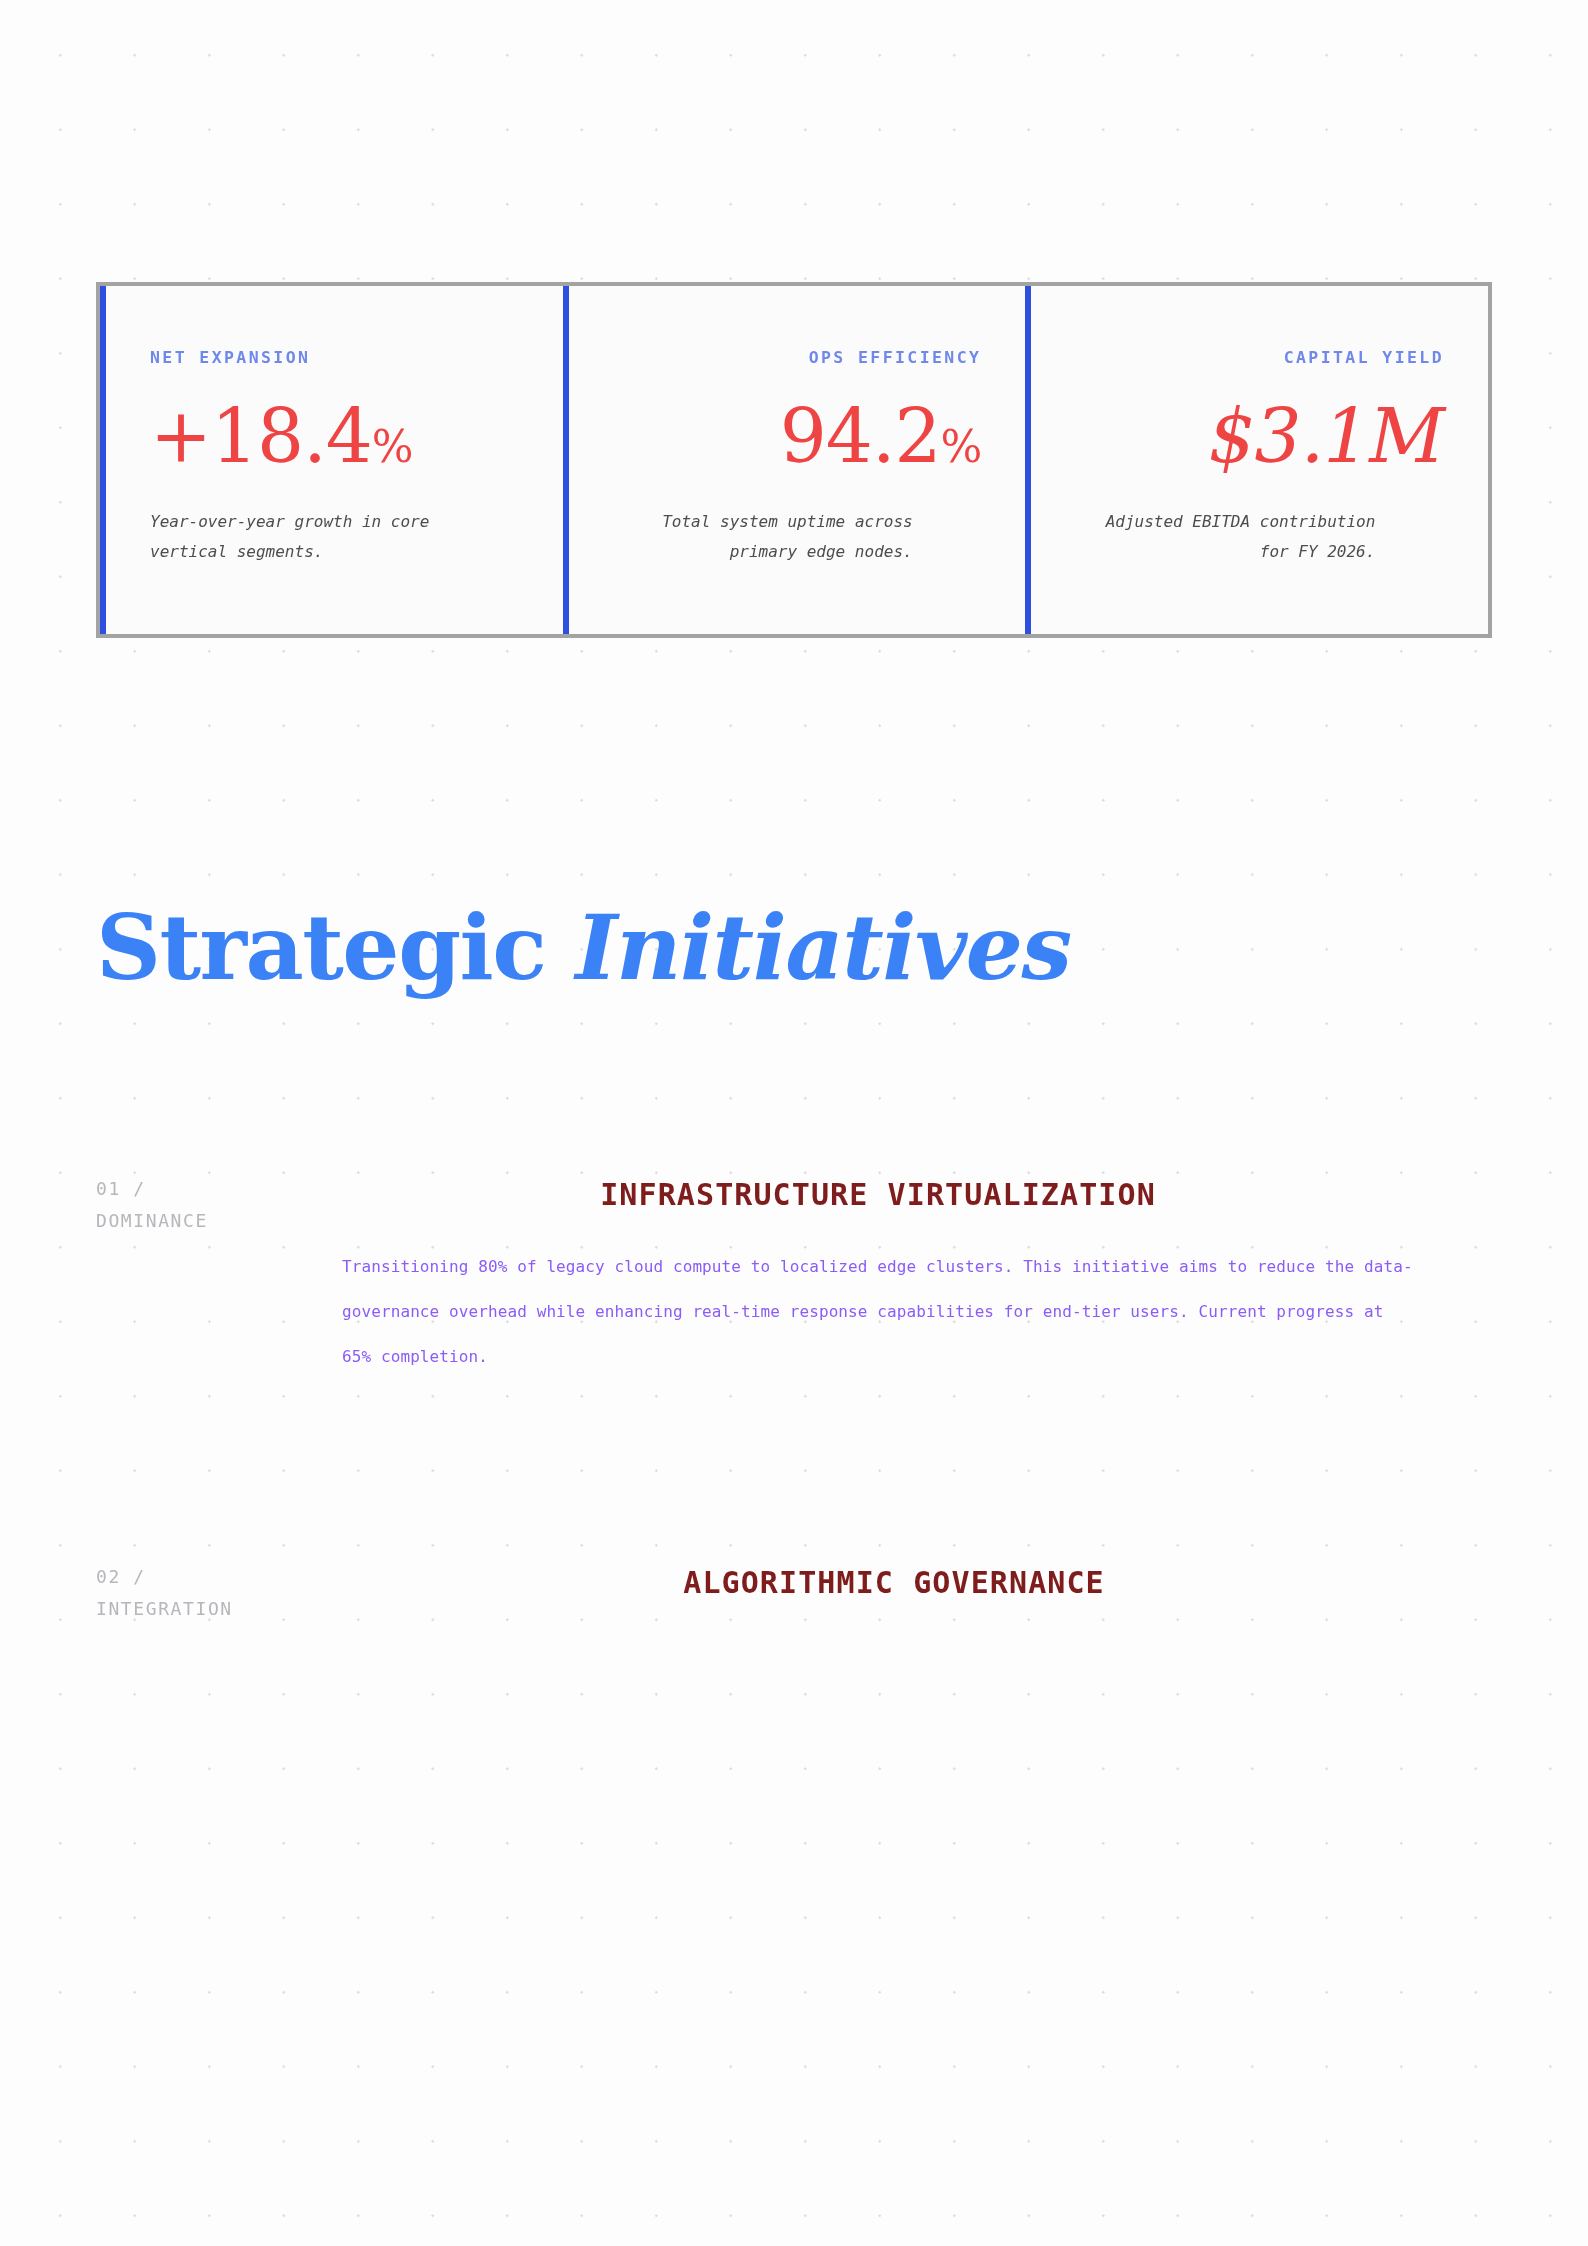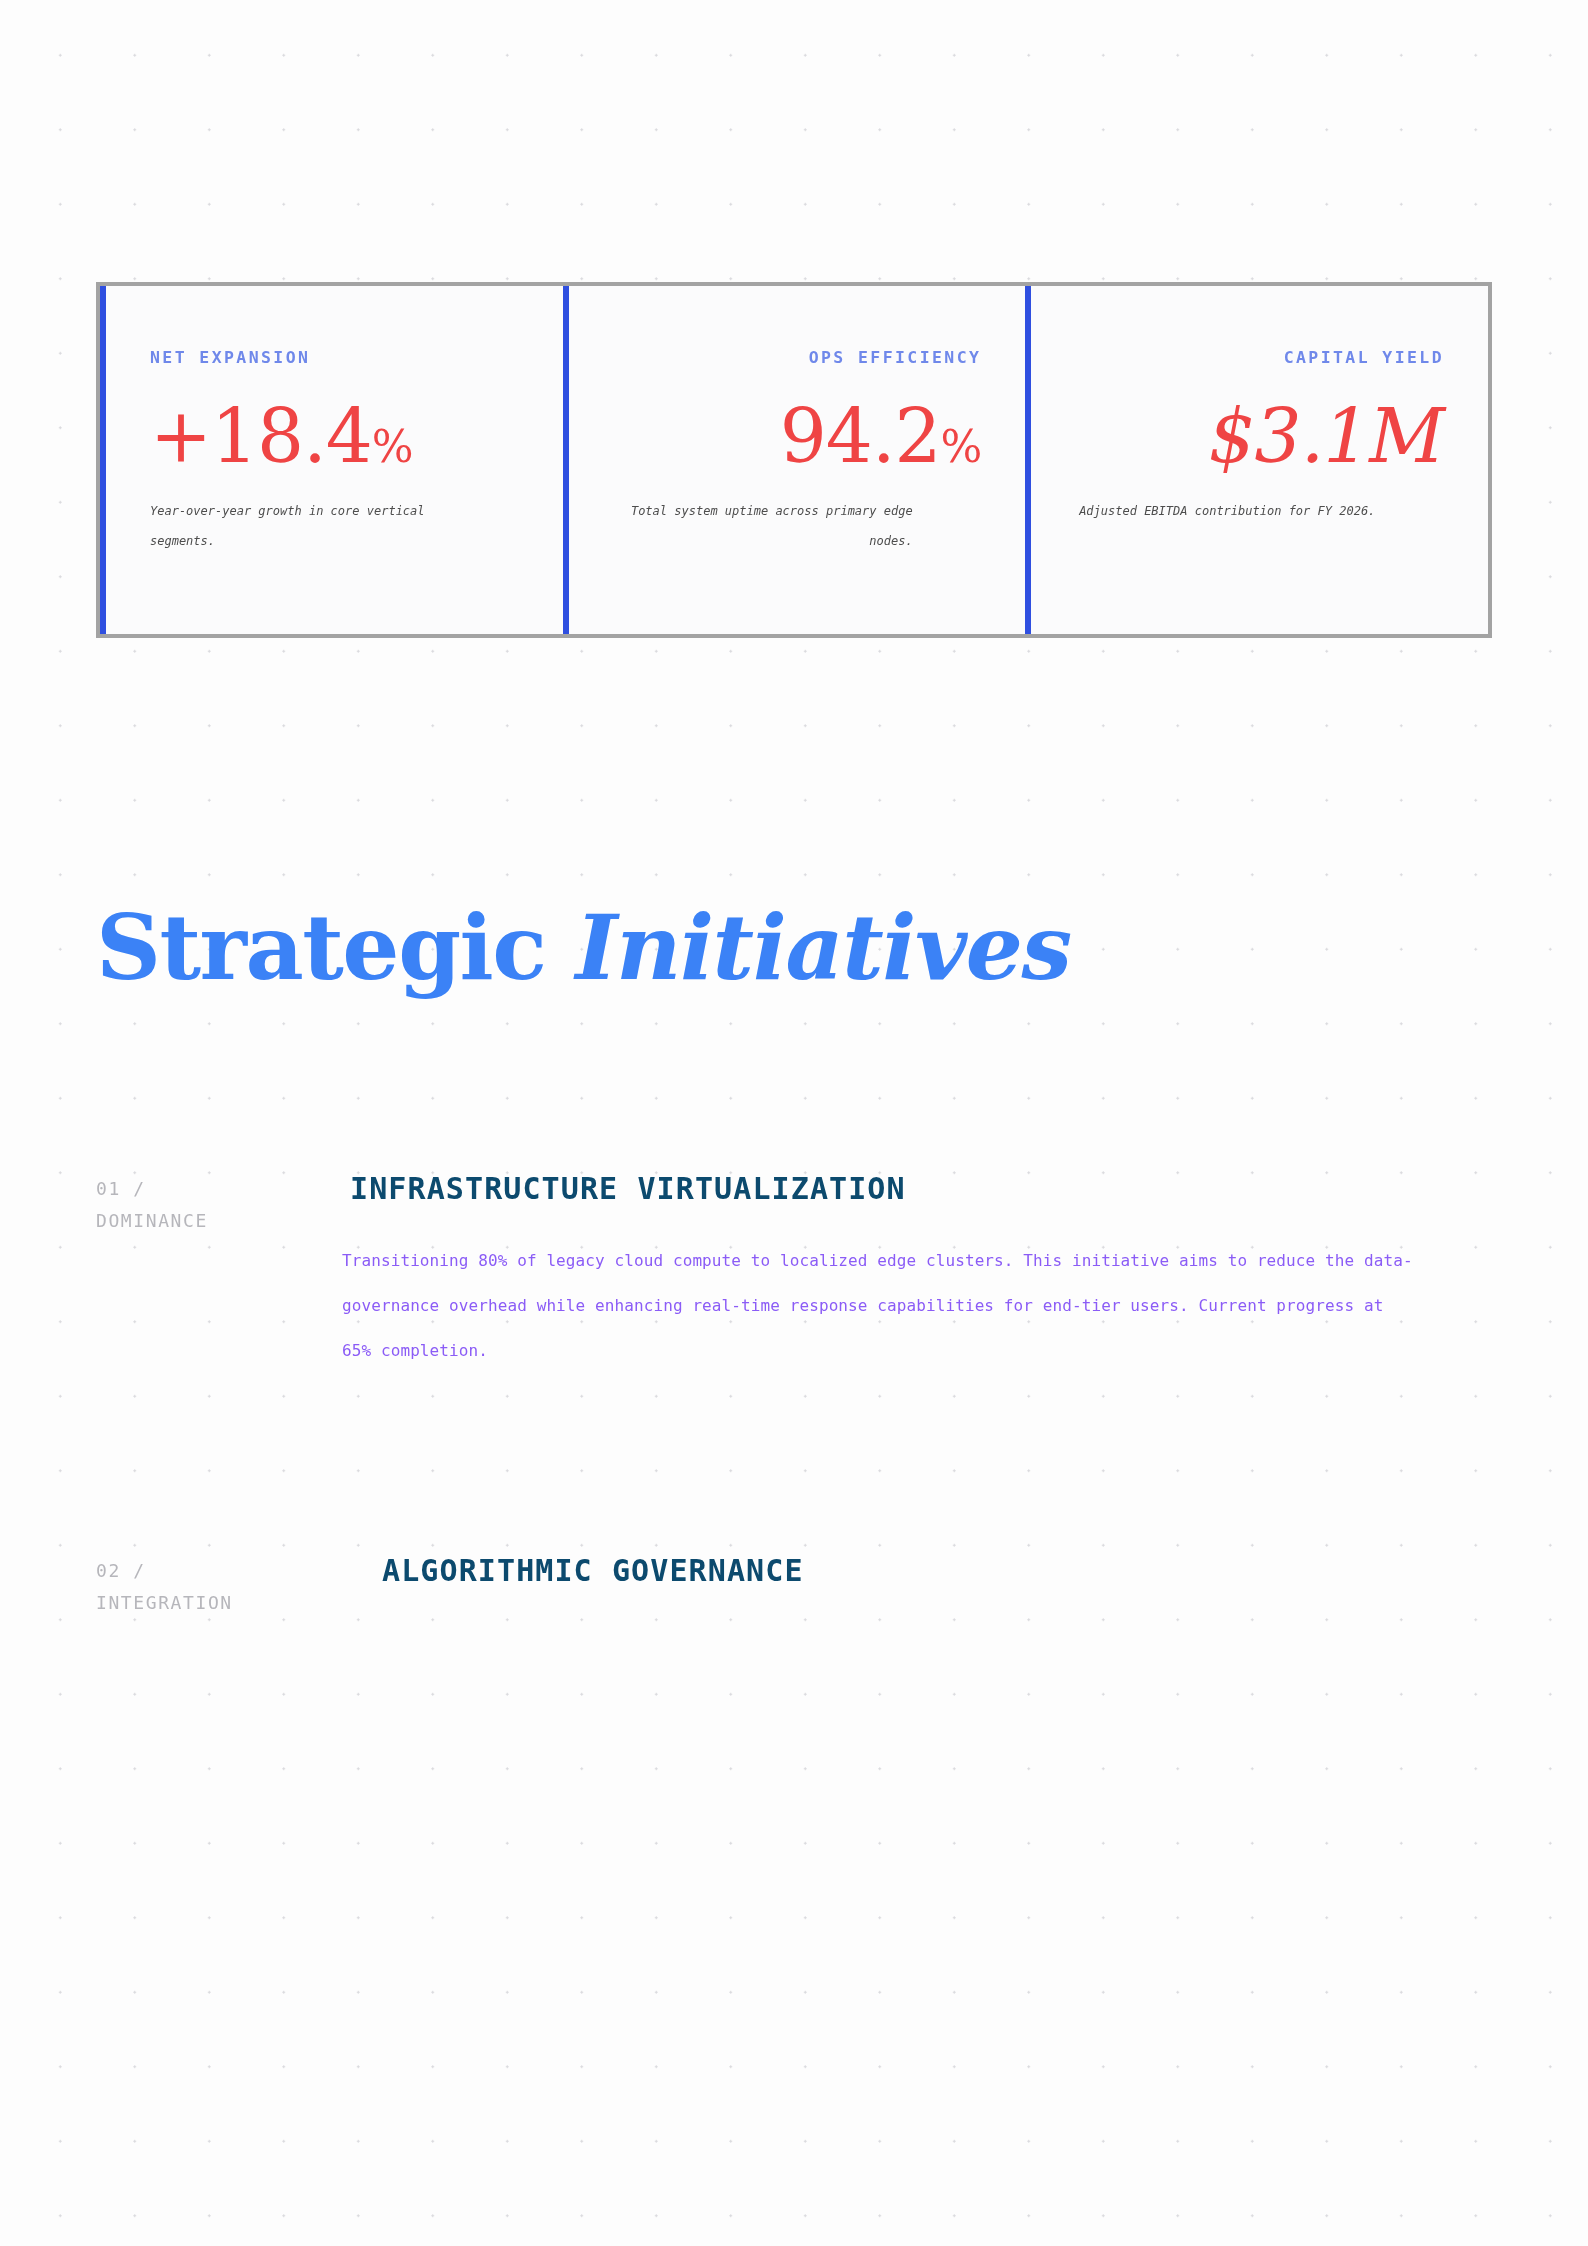--- a/index.html
+++ b/index.html
@@ -81,24 +81,24 @@
     white-space: nowrap;
   }
   .metric-value .suffix {
     font-size: 44px;
     letter-spacing: -1px;
   }
   .metric-value.italic { font-style: italic; }
   .metric-desc {
     font-family: "DejaVu Sans Mono", monospace;
     font-style: italic;
-    font-size: 12px;
+    font-size: 16px;
     line-height: 30px;
     color: #4d4d4d;
-    margin-top: 23px;
+    margin-top: 34px;
     max-width: 300px;
   }
 
   
   .section-title {
     margin-top: 262px;
     font-family: "DejaVu Serif", serif;
     font-size: 90px;
     line-height: 1.05;
     letter-spacing: -1.5px;
@@ -125,22 +125,23 @@
     text-transform: uppercase;
   }
   .init-index .num { display: block; }
   .init-index .tag { display: block; }
   .init-body { flex: 1 1 auto; padding-right: 78px; }
   .init-title {
     font-family: "DejaVu Sans Mono", monospace;
     font-size: 30px;
     font-weight: 700;
     letter-spacing: 1.1px;
-    color: #0c4a6e;
-    margin: 8px;
+    color: #7f1d1d;
+    margin: 14px;
+    text-align: center;
   }
   .init-row:nth-child(2) .init-body { padding-left: 32px; }
   .init-text {
     font-family: "DejaVu Sans Mono", monospace;
     font-size: 16px;
     line-height: 45px;
     color: #8b5cf6;
     margin: 32px 0 0 0;
     letter-spacing: 0.1px;
   }

